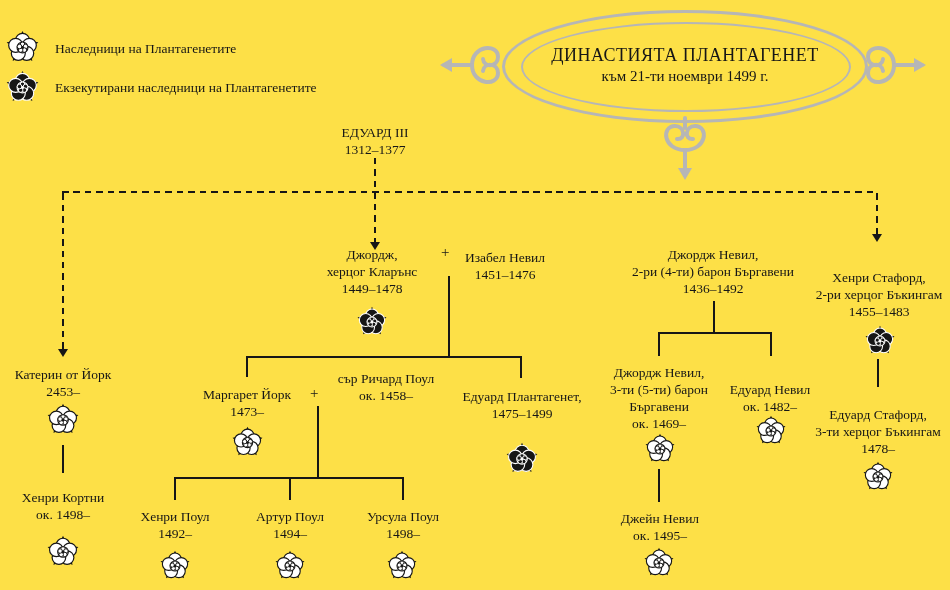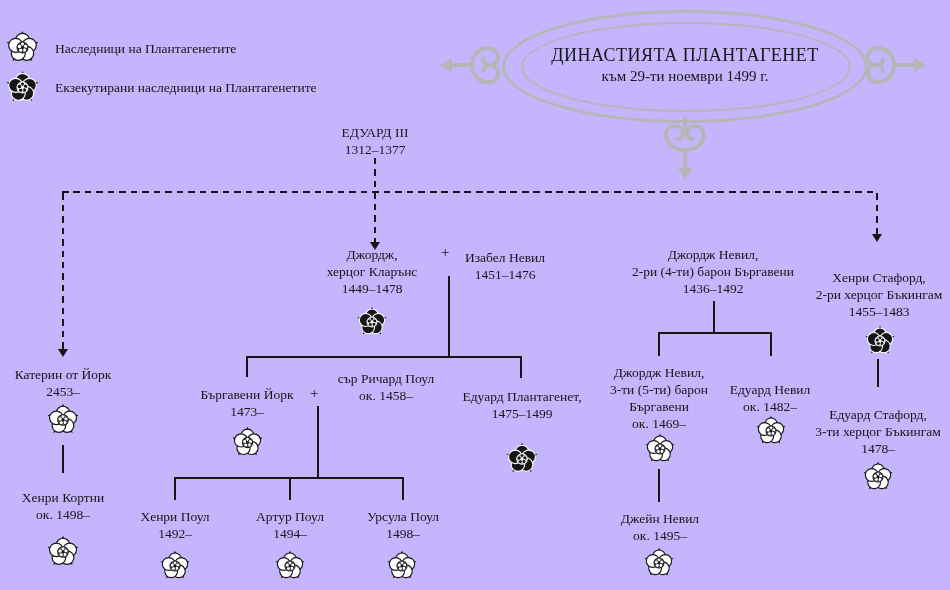--- a/index.html
+++ b/index.html
@@ -1,16 +1,16 @@
 <!DOCTYPE html>
 <html><head>
 <meta charset="utf-8">
 <style>
   html,body{margin:0;padding:0;background:#fff;}
-  #canvas{position:relative;width:950px;height:590px;background:#c4b5fd;overflow:hidden;
+  #canvas{position:relative;width:950px;height:590px;background:#fde047;overflow:hidden;
           font-family:"Liberation Serif","DejaVu Serif",serif;color:#161616;}
   .node{position:absolute;text-align:center;font-size:13.5px;line-height:17px;color:#161616;}
   .node .l{white-space:nowrap;}
   .legend-label{position:absolute;font-size:13.5px;white-space:nowrap;}
   .rose{position:absolute;}
   .hl{position:absolute;height:2px;background:#161616;}
   .vl{position:absolute;width:2px;background:#161616;}
   .hd{position:absolute;height:2px;background:repeating-linear-gradient(90deg,#161616 0 6.5px,transparent 6.5px 11.5px);}
   .vd{position:absolute;width:2px;background:repeating-linear-gradient(180deg,#161616 0 6.5px,transparent 6.5px 11.5px);}
   .arr{position:absolute;width:0;height:0;border-left:5px solid transparent;border-right:5px solid transparent;border-top:8px solid #161616;}
@@ -75,21 +75,21 @@
     </svg>
   <div class="legend-label" style="left:55px;top:41px">Наследници на Плантагенетите</div>
   <svg class="rose" style="left:5px;top:70px" width="35" height="35">
       <use href="#rose-b"></use>
     </svg>
   <div class="legend-label" style="left:55px;top:80px">Екзекутирани наследници на Плантагенетите</div>
 
   <div class="ell ell-outer"></div>
   <div class="ell ell-inner"></div>
   <div class="cart-title">ДИНАСТИЯТА ПЛАНТАГЕНЕТ</div>
-  <div class="cart-sub">към 29-ти ноември 1499 г.</div>
+  <div class="cart-sub">към 21-ти ноември 1499 г.</div>
 
   <svg class="flourish" style="left:438px;top:35px" width="72" height="60" viewBox="0 0 72 60">
     <g stroke="#b6b6b6" stroke-width="4" fill="none" stroke-linecap="round">
       <path d="M6 30 H34"></path>
       <path d="M34 30 C34 10 60 8 60 22 C60 32 46 33 45 24"></path>
       <path d="M34 30 C34 50 60 52 60 38 C60 28 46 27 45 36"></path>
     </g>
     <polygon points="14,23 2,30 14,37" fill="#b6b6b6"></polygon>
   </svg>
   <svg class="flourish" style="left:856px;top:35px;transform:scaleX(-1)" width="72" height="60" viewBox="0 0 72 60">
@@ -182,21 +182,21 @@
 
   <div class="node" style="left:3px;top:489px;width:120px">
     <div class="l">Хенри Кортни</div>
     <div class="l">ок. 1498–</div>
   </div>
   <svg class="rose" style="left:46px;top:535px" width="34" height="34">
       <use href="#rose-w"></use>
     </svg>
 
   <div class="node" style="left:187px;top:386px;width:120px">
-    <div class="l">Бъргавени Йорк</div>
+    <div class="l">Маргарет Йорк</div>
     <div class="l">1473–</div>
   </div>
   <svg class="rose" style="left:231px;top:426px" width="33" height="33">
       <use href="#rose-w"></use>
     </svg>
 
   <div class="node" style="left:320px;top:370px;width:132px">
     <div class="l">сър Ричард Поул</div>
     <div class="l">ок. 1458–</div>
   </div>

